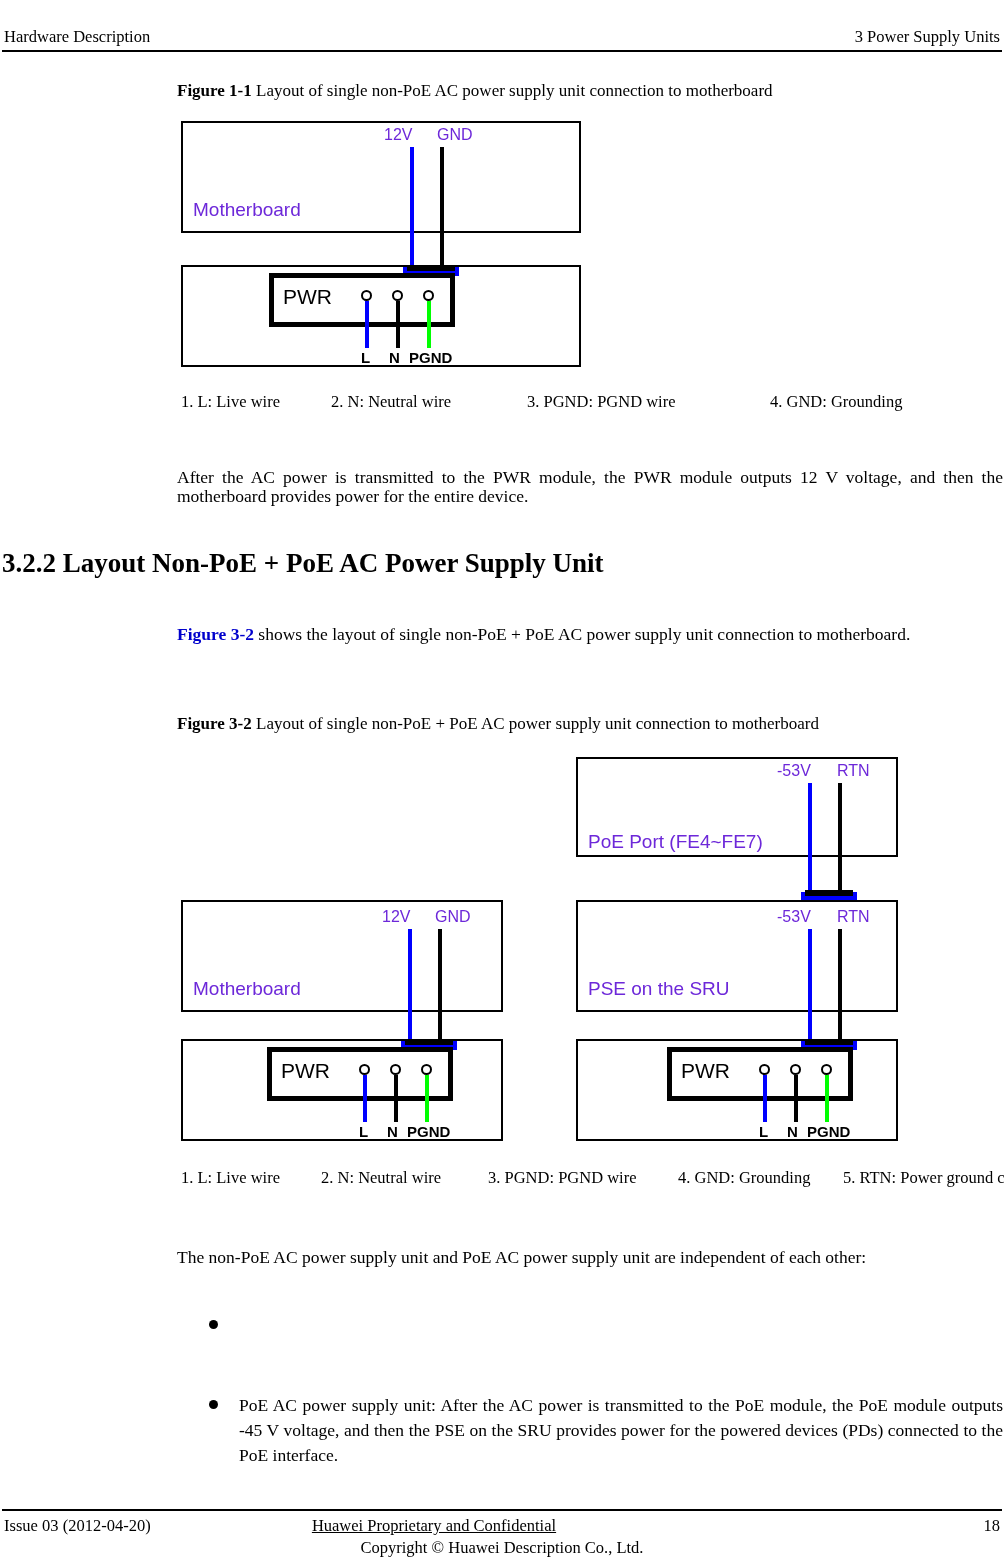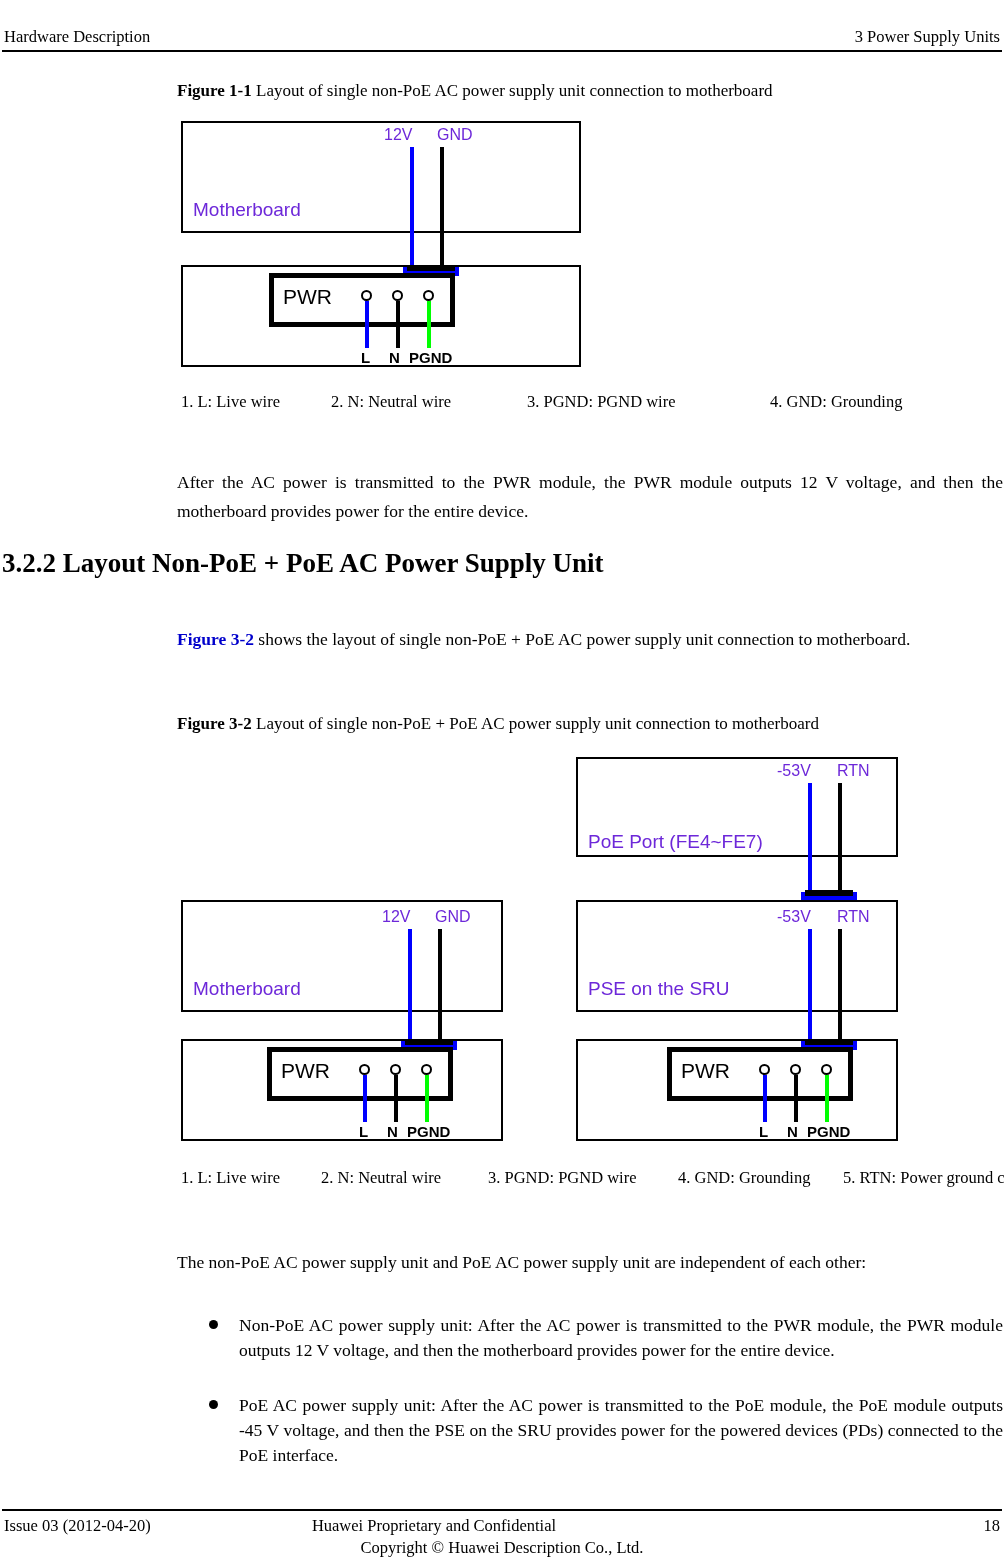--- a/index.html
+++ b/index.html
@@ -61,21 +61,21 @@
     line-height: 22px;
     white-space: nowrap;
   }
   .fig-caption b { font-weight: bold; }
 
   .para {
     position: absolute;
     left: 177px;
     width: 826px;
     font-size: 17.5px;
-    line-height: 29px;
+    line-height: 19px;
     text-align: justify;
   }
   .para.nojust { text-align: left; }
 
   h2.section-heading {
     position: absolute;
     left: 2px;
     margin: 0;
     font-size: 27px;
     font-weight: bold;
@@ -205,21 +205,21 @@
     position: absolute;
     left: 4px; top: 1515px;
     font-size: 16.5px; line-height: 22px;
     white-space: nowrap;
   }
   .ft-center1 {
     position: absolute;
     left: 0; top: 1515px;
     width: 868px;
     text-align: center;
-    font-size: 16.5px; line-height: 22px;
+    font-size: 16.5px; line-height: 22px; text-decoration: underline;
   }
   .ft-center2 {
     position: absolute;
     left: 0; top: 1537px;
     width: 1004px;
     text-align: center;
     font-size: 16.5px; line-height: 22px;
   }
   .ft-right {
     position: absolute;
@@ -349,21 +349,20 @@
   </div>
 
   <div class="legend" style="left:181px; top:1168px;">
     <span class="li" style="width:140px;">1. L: Live wire</span><span class="li" style="width:167px;">2. N: Neutral wire</span><span class="li" style="width:190px;">3. PGND: PGND wire</span><span class="li" style="width:165px;">4. GND: Grounding</span><span class="li">5. RTN: Power ground cable</span>
   </div>
 
   <div class="para" style="top:1248px;">The non-PoE AC power supply unit and PoE AC power supply unit are independent of each other:</div>
 
   <div class="bullet-row" style="top:1313px; height:80px;">
     <span class="bullet-dot"></span>
-    <div class="bullet-text">Non-PoE AC power supply unit: After the AC power is transmitted to the PWR module, the PWR module outputs 12 V voltage, and then the motherboard provides power for the entire device.</div>
   </div>
 
   <div class="bullet-row" style="top:1393px; height:105px;">
     <span class="bullet-dot"></span>
     <div class="bullet-text">PoE AC power supply unit: After the AC power is transmitted to the PoE module, the PoE module outputs -45 V voltage, and then the PSE on the SRU provides power for the powered devices (PDs) connected to the PoE interface.</div>
   </div>
 
 </div>
 
 <div class="footer-rule"></div>

